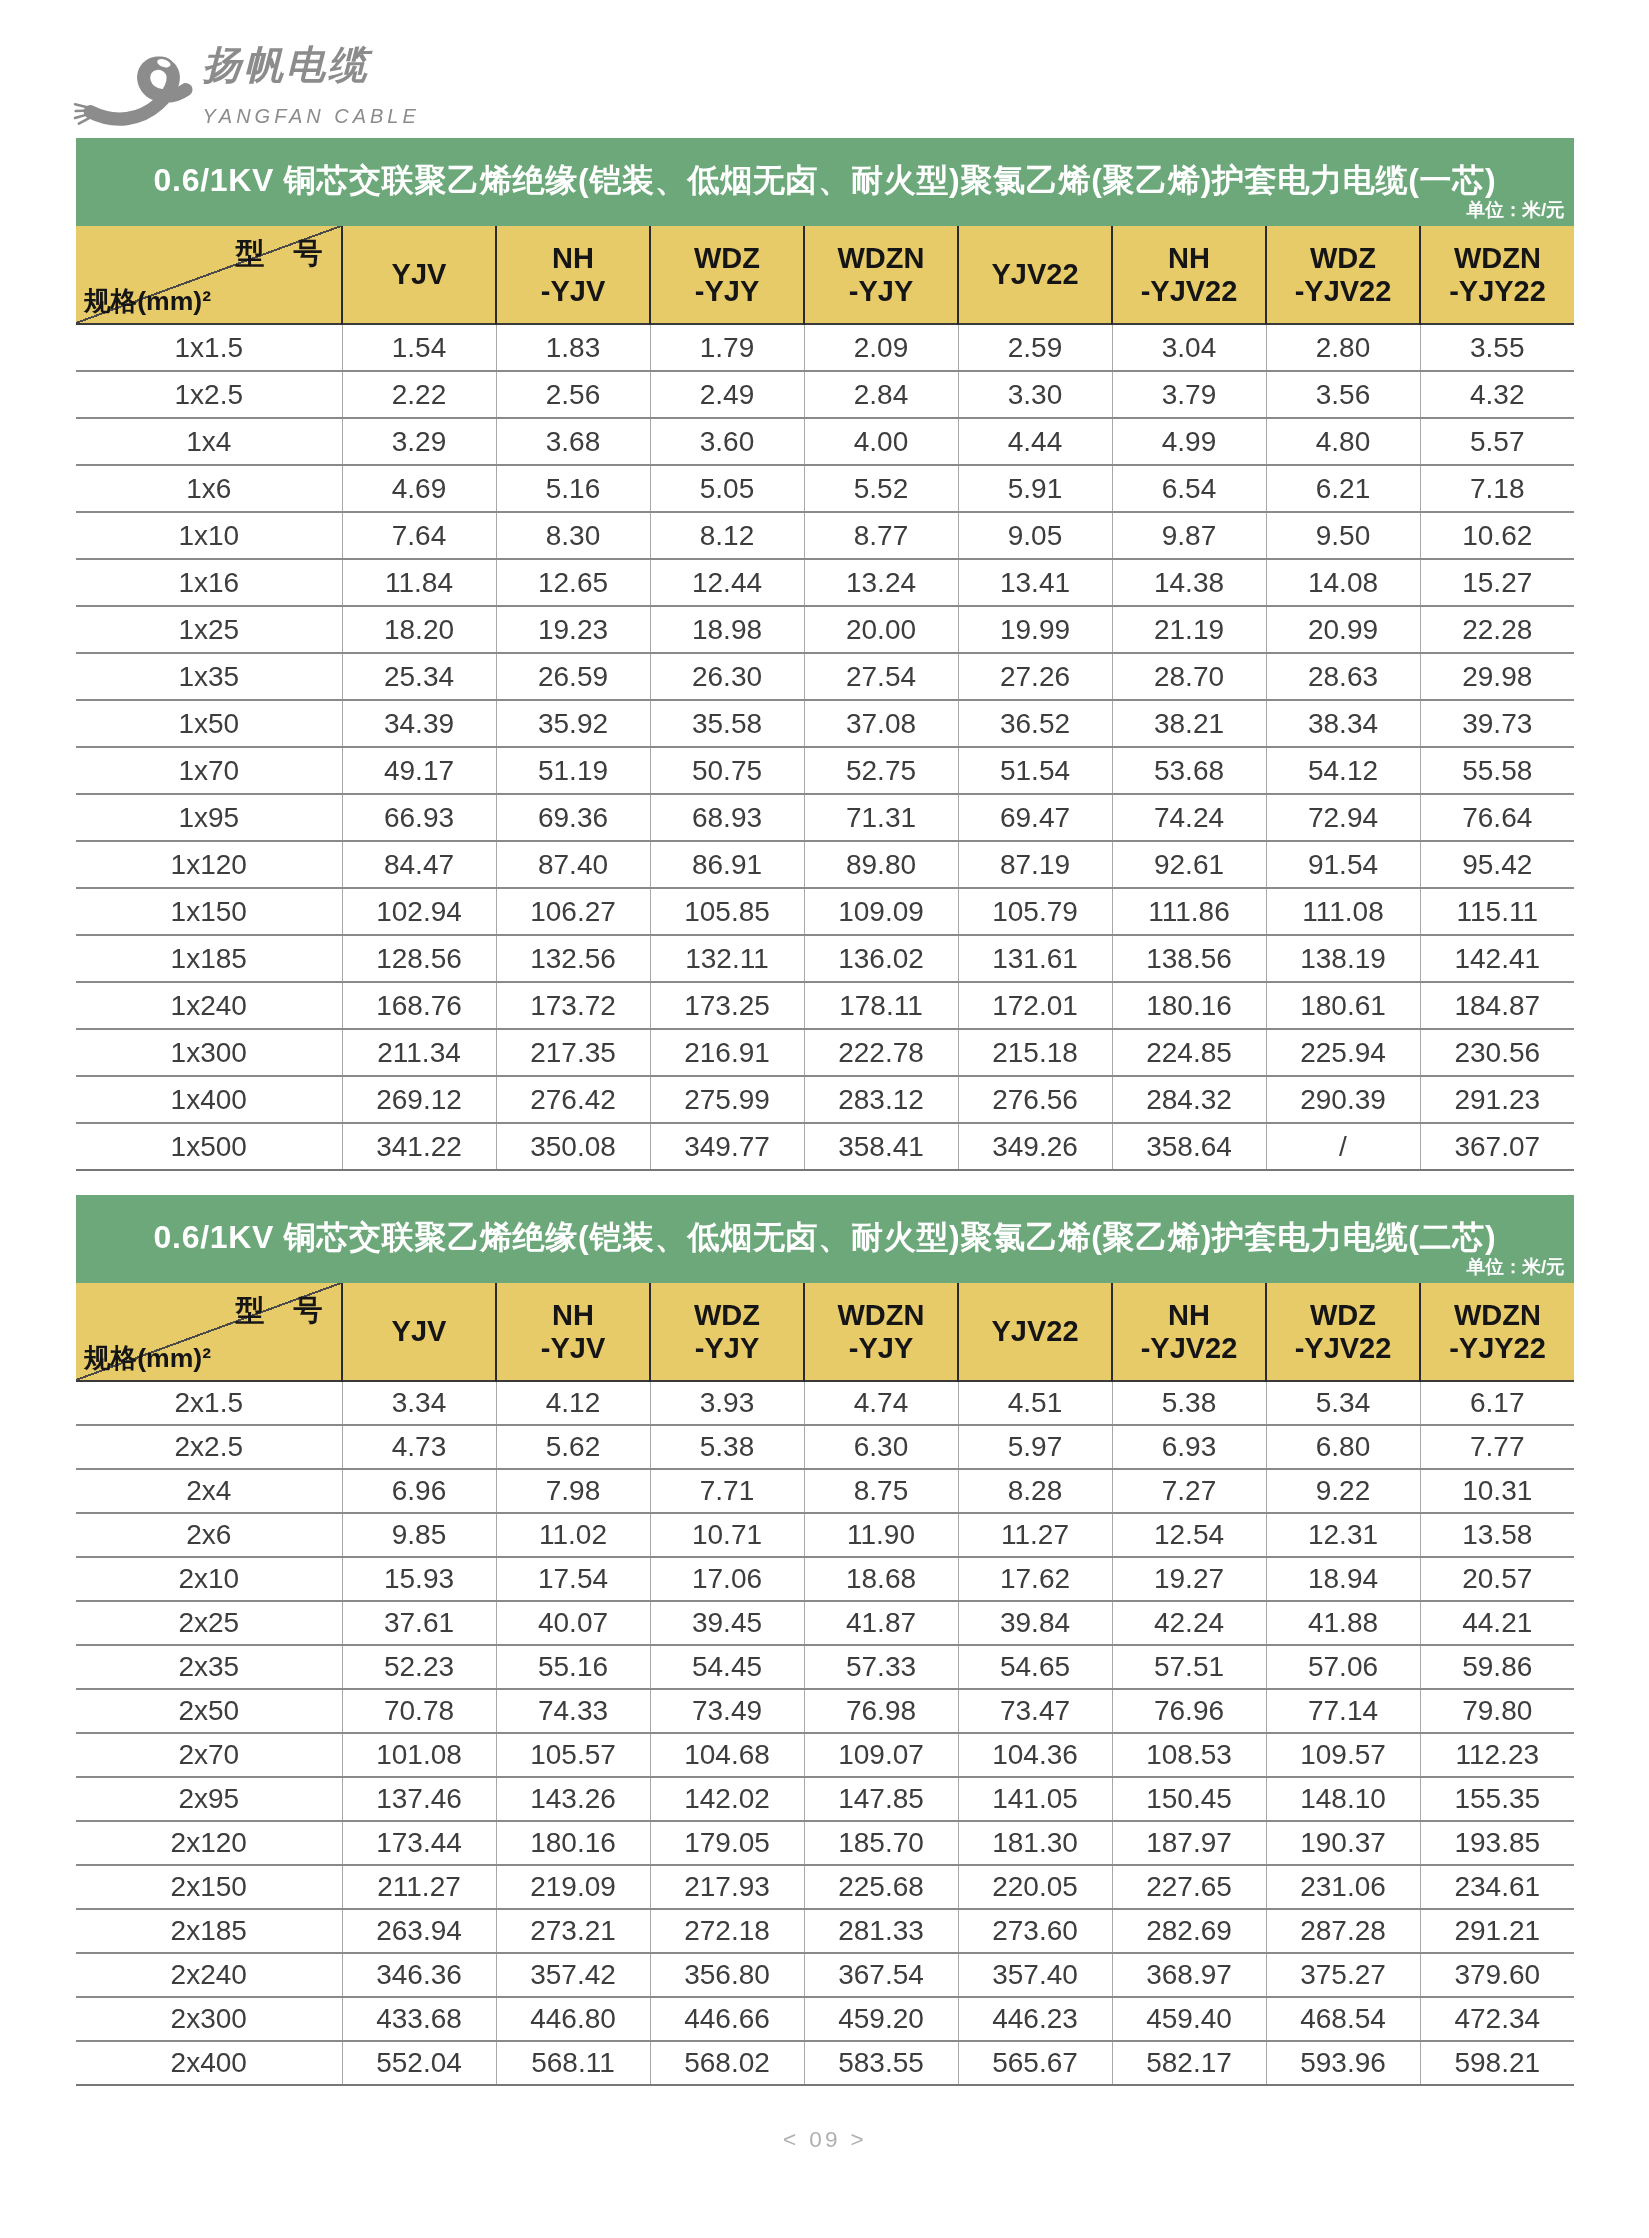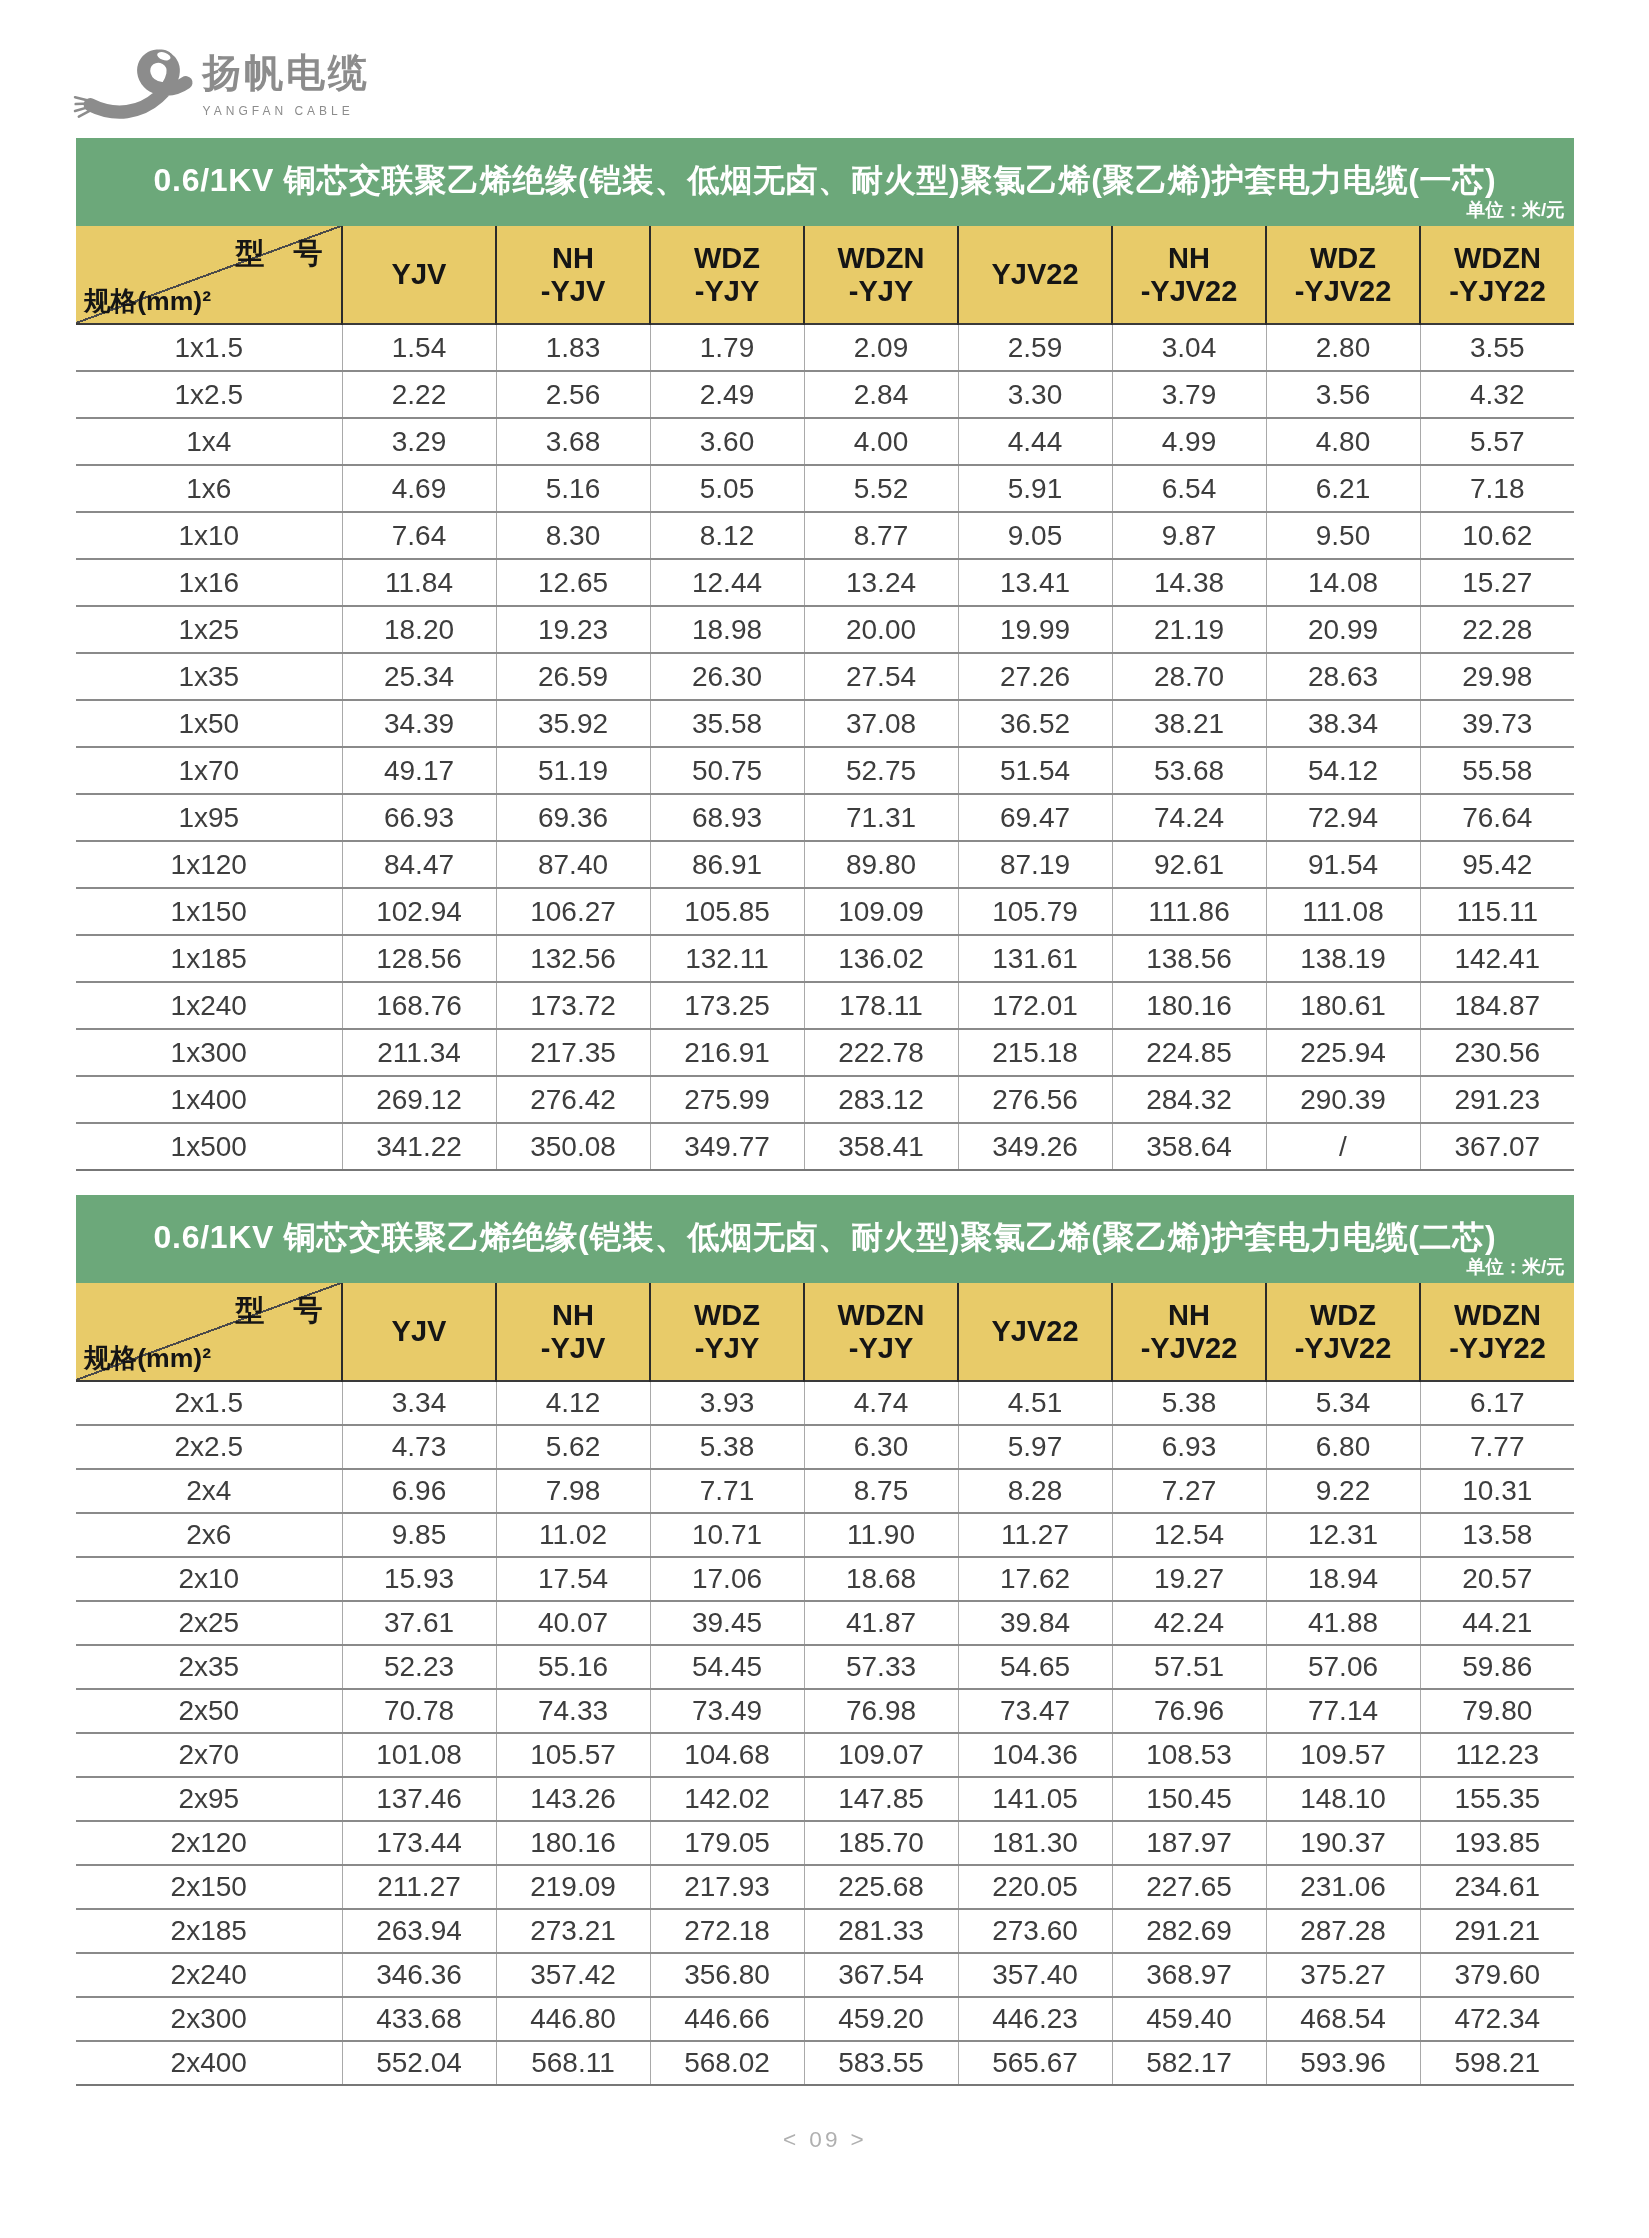--- a/index.html
+++ b/index.html
@@ -2,25 +2,25 @@
 <html style="font-size:10.6px"><head>
 <meta charset="utf-8">
 <style>
   html,body{margin:0;padding:0;}
   body{
     position:relative;width:1650px;height:2239px;background:#ffffff;
     font-family:"Liberation Sans","DejaVu Sans",sans-serif;overflow:hidden;
     --green:#6CA87A; --yellow:#E8CB69;
   }
   
-  .brand{position:absolute;left:70px;top:28px;height:100px;display:flex;align-items:flex-start;}
+  .brand{position:absolute;left:70px;top:28px;height:100px;display:flex;align-items:flex-end;font-style:italic;}
   .logo-mark{width:126px;height:93px;flex:0 0 auto;}
   .brand-text{margin-left:6.6px;margin-top:25px;}
   .brand-cn{font-size:39px;font-weight:bold;color:#8c8c8c;letter-spacing:2.7px;line-height:1;}
-  .brand-en{font-size:12px;color:#8c8c8c;letter-spacing:4px;margin-top:12px;}
+  .brand-en{font-size:20px;color:#8c8c8c;letter-spacing:4px;margin-top:21px;}
   
   .price-table{position:absolute;left:76px;width:1498px;}
   .titlebar{position:relative;height:88px;background:var(--green);}
   .titlebar .title{position:absolute;left:0;right:0;top:21px;text-align:center;color:#ffffff;font-size:32px;font-weight:bold;letter-spacing:0.7px;}
   .titlebar .unit{position:absolute;right:9.3px;bottom:2.7px;color:#ffffff;font-size:18.6px;font-weight:bold;}
   table{width:100%;border-collapse:collapse;table-layout:fixed;}
   col.spec-col{width:266px;}
   thead th{
     background:var(--yellow);height:77px;font-size:29px;font-weight:bold;color:#151515;
     white-space:pre-line;line-height:1.12;border-left:2px solid #2b2b2b;

